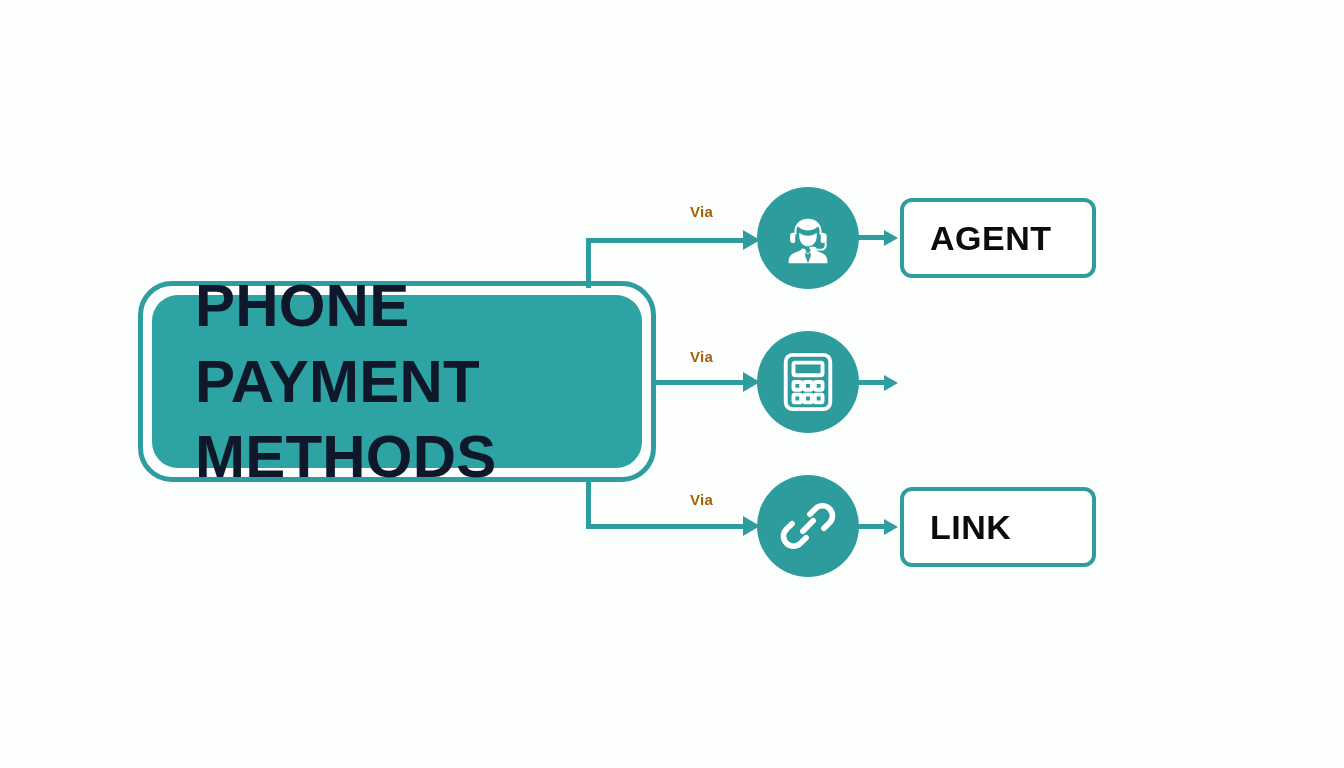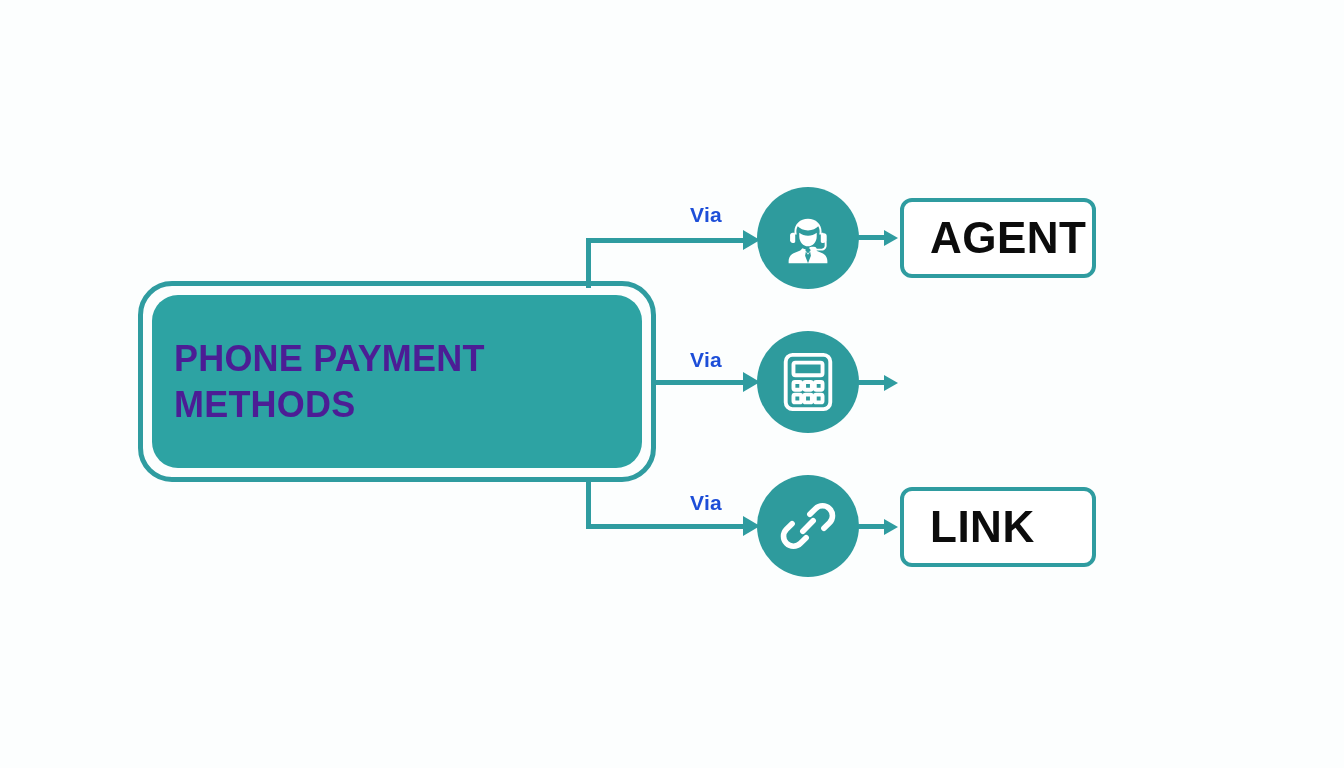--- a/index.html
+++ b/index.html
@@ -33,26 +33,26 @@
     left: 9px;
     top: 9px;
     right: 9px;
     bottom: 9px;
     background: #2da3a3;
     border-radius: 26px;
     display: flex;
     align-items: center;
   }
   #main-box-label {
-    color: #4c1d95;
-    font-size: 36px;
+    color: #0f172a;
+    font-size: 60px;
     font-weight: bold;
     line-height: 1.26;
     letter-spacing: 0.2px;
-    padding: 0 0 0 22px;
+    padding: 0 0 0 43px;
     white-space: pre-line;
   }
 
   
   .conn {
     position: absolute;
     background: #2f9ca0;
   }
   .conn-v { width: 5px; }
   .conn-h { height: 5px; }
@@ -66,22 +66,22 @@
     border-left: 17px solid #2f9ca0;
   }
   .arrowhead.small {
     border-top-width: 8px;
     border-bottom-width: 8px;
     border-left-width: 14px;
   }
 
   .via-label {
     position: absolute;
-    color: #1d4ed8;
-    font-size: 21px;
+    color: #a16207;
+    font-size: 15px;
     font-weight: bold;
     letter-spacing: 0.3px;
   }
 
   
   .icon-circle {
     position: absolute;
     width: 102px;
     height: 102px;
     border-radius: 50%;
@@ -99,21 +99,21 @@
     height: 80px;
     box-sizing: border-box;
     background: #ffffff;
     border: 4px solid #2f9ca0;
     border-radius: 12px;
     display: flex;
     align-items: center;
   }
   .result-label {
     color: #0c0c0c;
-    font-size: 44px;
+    font-size: 34px;
     font-weight: bold;
     letter-spacing: 0.5px;
     padding-left: 26px;
   }
 </style>
 </head>
 <body>
 
 <div id="canvas">
 

